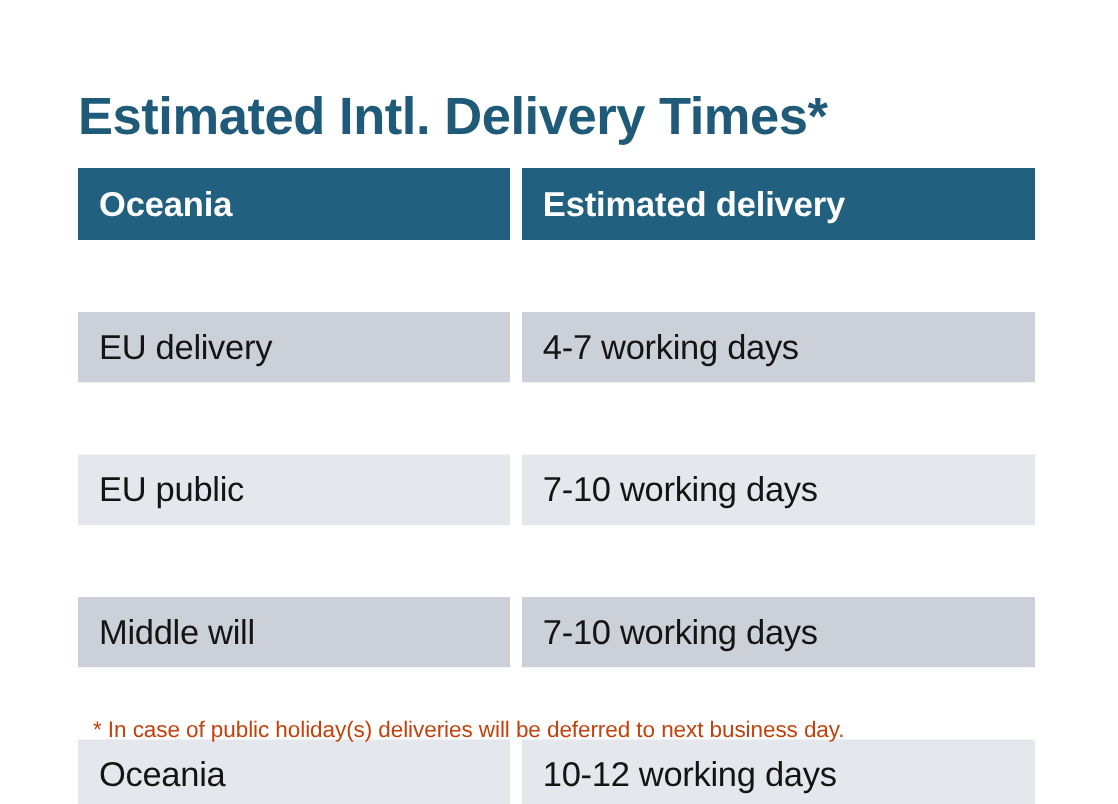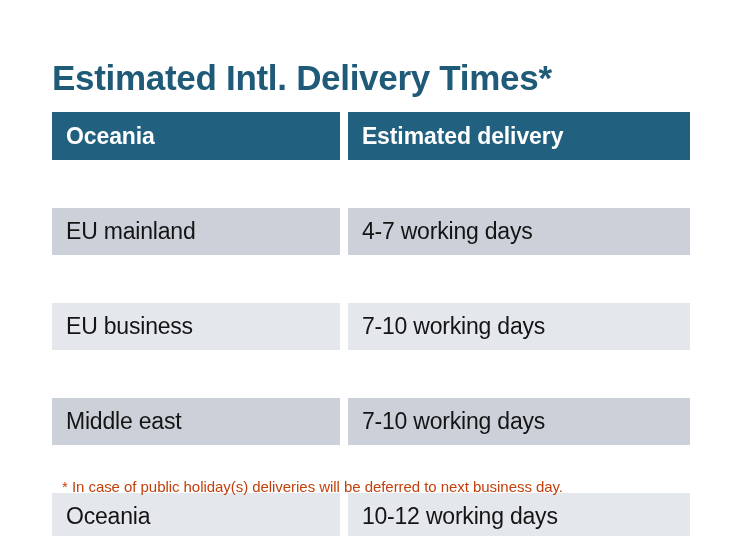--- a/index.html
+++ b/index.html
@@ -106,45 +106,45 @@
     </thead>
     <tbody>
 
       <tr class="spacer-row">
         <td class="col-location"></td>
         <td class="col-gap"></td>
         <td class="col-delivery"></td>
       </tr>
 
       <tr class="data-row row-odd">
-        <td class="col-location">EU mainland</td>
+        <td class="col-location">EU delivery</td>
         <td class="col-gap"></td>
         <td class="col-delivery">4-7 working days</td>
       </tr>
 
       <tr class="spacer-row">
         <td class="col-location"></td>
         <td class="col-gap"></td>
         <td class="col-delivery"></td>
       </tr>
 
       <tr class="data-row row-even">
-        <td class="col-location">EU business</td>
+        <td class="col-location">EU public</td>
         <td class="col-gap"></td>
         <td class="col-delivery">7-10 working days</td>
       </tr>
 
       <tr class="spacer-row">
         <td class="col-location"></td>
         <td class="col-gap"></td>
         <td class="col-delivery"></td>
       </tr>
 
       <tr class="data-row row-odd">
-        <td class="col-location">Middle east</td>
+        <td class="col-location">Middle will</td>
         <td class="col-gap"></td>
         <td class="col-delivery">7-10 working days</td>
       </tr>
 
       <tr class="spacer-row">
         <td class="col-location"></td>
         <td class="col-gap"></td>
         <td class="col-delivery"></td>
       </tr>
 

